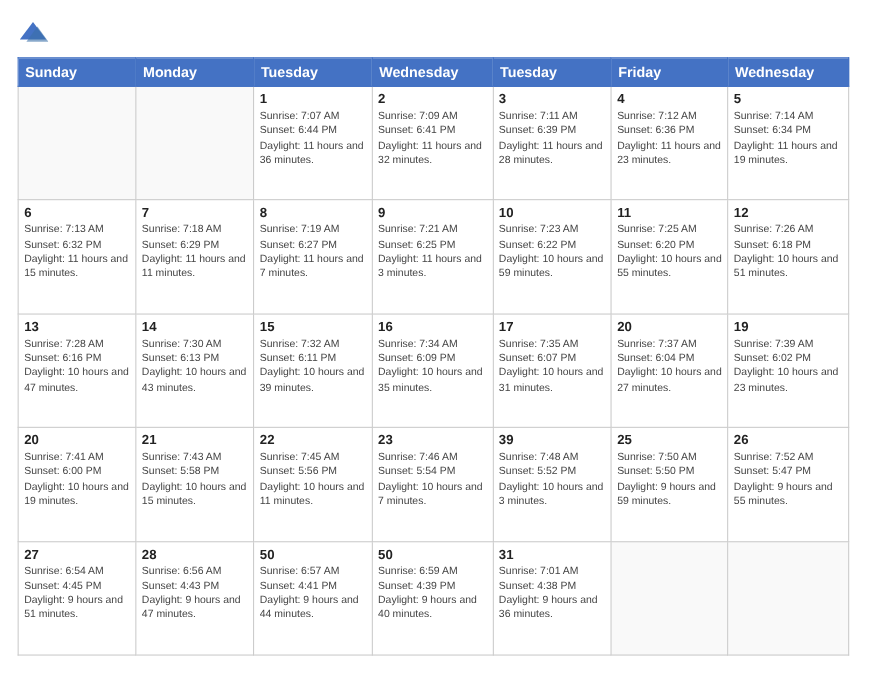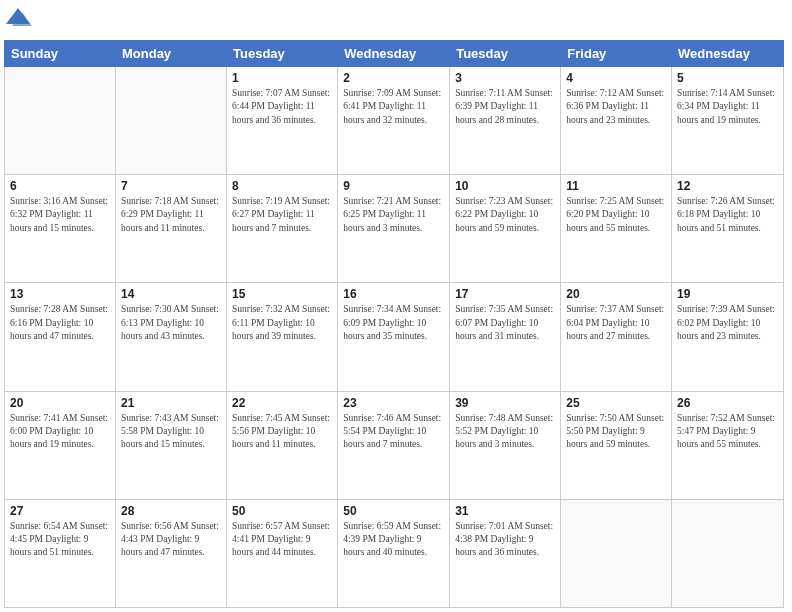--- a/index.html
+++ b/index.html
@@ -6,21 +6,21 @@
     body {
       width: 792px;
       height: 612px;
       font-family: Arial, sans-serif;
       background: #fff;
       overflow: hidden;
     }
     .page {
       width: 788px;
       height: 612px;
-      padding: 4px;
+      padding: 16px;
       display: flex;
       flex-direction: column;
     }
     .header {
       display: flex;
       align-items: flex-start;
       justify-content: space-between;
       margin-bottom: 8px;
     }
     .logo {
@@ -89,21 +89,20 @@
       font-size: 12px;
       font-weight: bold;
       color: #222;
       display: block;
       margin-bottom: 2px;
     }
     .day-info {
       color: #444;
       font-size: 9.5px;
       line-height: 1.4;
-      font-family: Liberation Serif, serif;
     }
   </style>
 </head>
 <body>
 
 <div class="page">
   <div class="header">
     <div class="logo">
       <svg class="logo-icon" viewBox="0 0 28 28">
         <rect x="0" y="0" width="28" height="28" fill="white"></rect>
@@ -164,21 +163,21 @@
           <td>
             <span class="day-number">5</span>
             <div class="day-info">Sunrise: 7:14 AM
 Sunset: 6:34 PM
 Daylight: 11 hours and 19 minutes.</div>
           </td>
         </tr>
         <tr>
           <td>
             <span class="day-number">6</span>
-            <div class="day-info">Sunrise: 3:16 AM
+            <div class="day-info">Sunrise: 7:13 AM
 Sunset: 6:32 PM
 Daylight: 11 hours and 15 minutes.</div>
           </td>
           <td>
             <span class="day-number">7</span>
             <div class="day-info">Sunrise: 7:18 AM
 Sunset: 6:29 PM
 Daylight: 11 hours and 11 minutes.</div>
           </td>
           <td>

